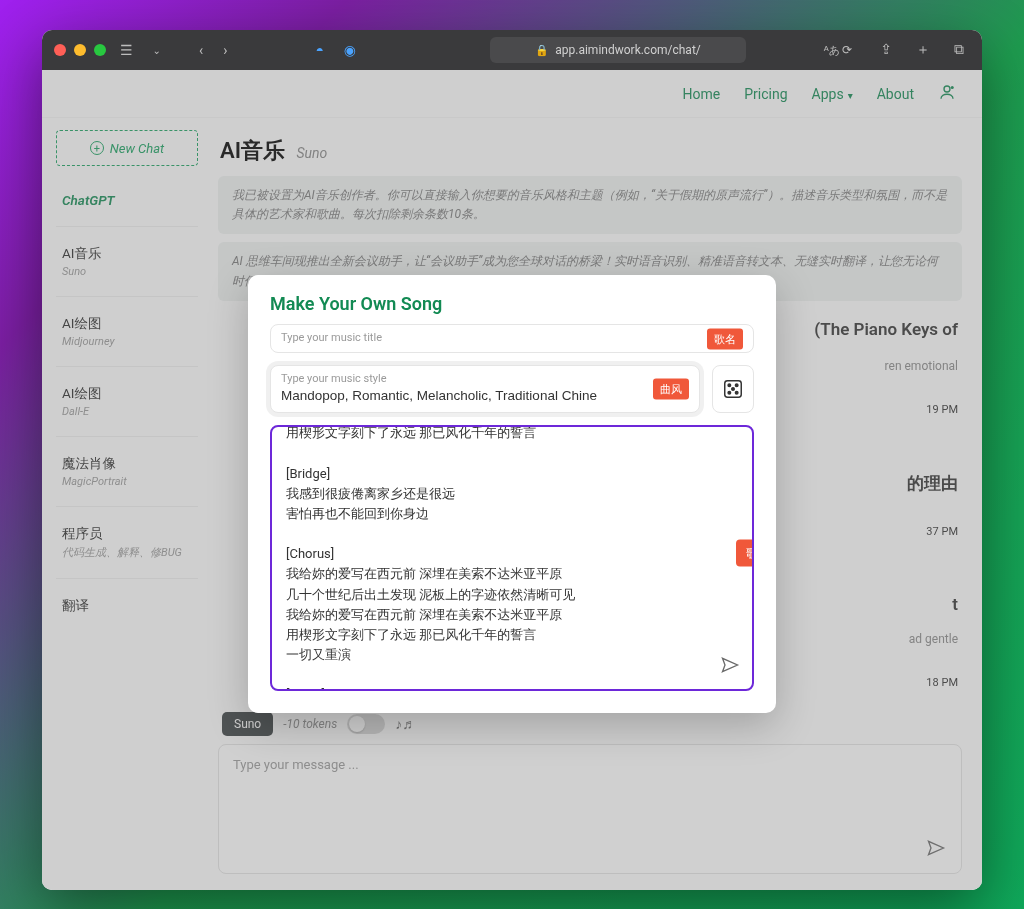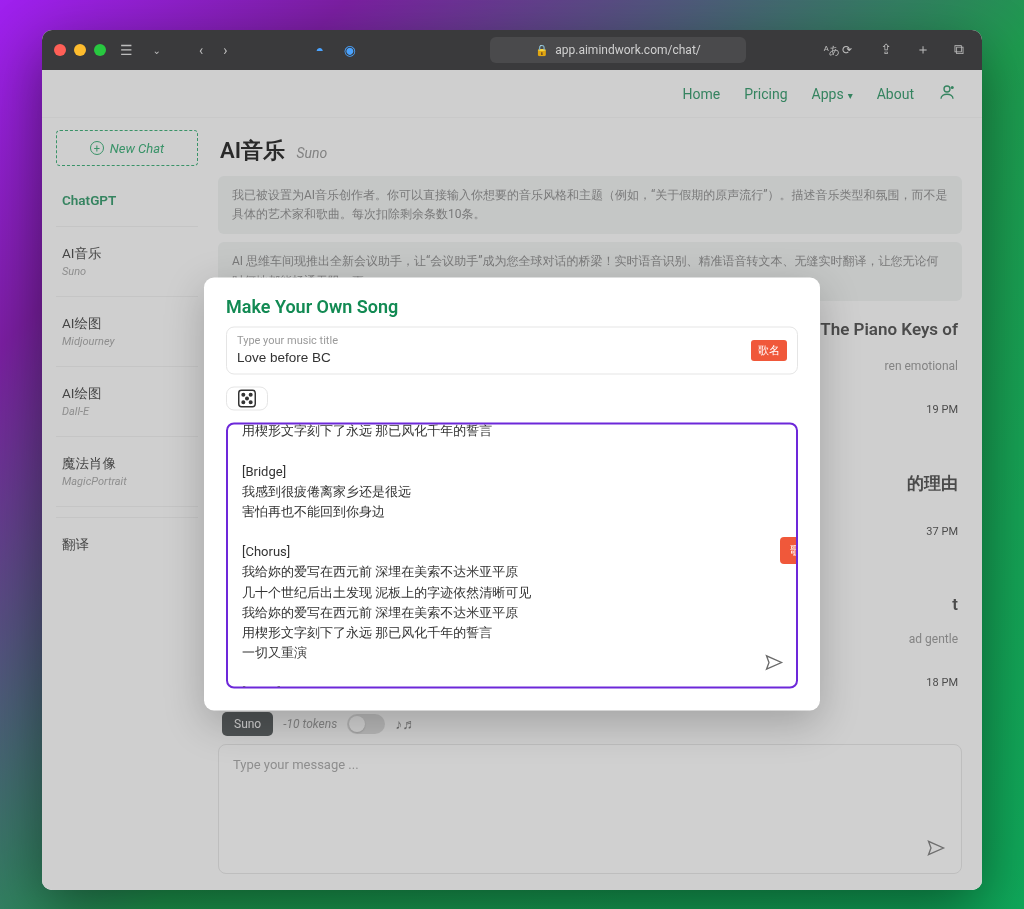--- a/index.html
+++ b/index.html
@@ -53,30 +53,30 @@
   .new-chat-btn {
     border: 1px dashed #18a160; color: #18a160; font-style: italic;
     height: 36px; border-radius: 4px; display: flex; align-items: center; justify-content: center;
     gap: 6px; font-size: 13px; margin-bottom: 10px;
   }
   .new-chat-btn .plus { width: 14px; height: 14px; border: 1px solid #18a160; border-radius: 50%;
     display: inline-flex; align-items: center; justify-content: center; font-style: normal; font-size: 11px; line-height: 1; }
   .sidebar-item { padding: 10px 6px; border-radius: 4px; cursor: pointer; }
   .sidebar-item.active { color: #128a53; font-weight: 600; }
   .sidebar-item .title { font-size: 13.5px; color: #2b2b2b; }
-  .sidebar-item.active .title { color: #128a53; }
+  .sidebar-item.active .title { color: #128a53; font-style: italic; }
   .sidebar-item .sub { font-size: 11px; color: #9a9a9a; margin-top: 2px; font-style: italic; }
   .sidebar hr { border: none; border-top: 1px solid #eee; margin: 2px 0; }
 
   .main { flex: 1; padding: 12px 20px 16px 6px; display: flex; flex-direction: column; overflow: hidden; }
   .page-title { font-size: 22px; font-weight: 600; margin: 6px 0 10px 2px; }
   .page-title .sub { font-size: 14px; color: #888; font-style: italic; font-weight: 400; margin-left: 6px; }
   .notice {
     background: #eef1f0; color: #7a7a7a; font-size: 12px; padding: 10px 14px; border-radius: 6px;
-    margin-bottom: 8px; line-height: 1.6; 
+    margin-bottom: 8px; line-height: 1.6; font-style: italic;
   }
   .conv { flex: 1; overflow: hidden; }
   .conv-line { font-size: 14px; color: #333; margin: 18px 0 4px; }
   .conv-line.dim { color: #8a8a8a; font-size: 12px; }
   .conv-title { font-size: 17px; font-weight: 600; margin-top: 10px; }
   .ts { font-size: 11px; color: #9a9a9a; margin-top: 30px; }
 
   .composer-wrap { margin-top: 6px; }
   .pill-row { display: flex; align-items: center; gap: 10px; padding: 4px 4px 8px; }
   .pill { background: #3a3f41; color: #fff; font-size: 12px; padding: 5px 12px; border-radius: 5px; }
@@ -96,21 +96,21 @@
   }
 
   
   .shade {
     position: absolute; inset: 40px 0 0 0; background: rgba(120,120,120,0.35);
   }
 
   
   .modal {
     position: absolute; left: 50%; top: 54%; transform: translate(-50%, -50%);
-    width: 616px; background: #fff; border-radius: 10px; padding: 18px 22px 22px;
+    width: 528px; background: #fff; border-radius: 10px; padding: 18px 22px 22px;
     box-shadow: 0 12px 40px rgba(0,0,0,0.22);
   }
   .modal-title { color: #128a53; font-weight: 600; font-size: 18px; margin-bottom: 10px; }
   .field {
     position: relative; border: 1px solid #e5e5e5; border-radius: 8px; padding: 6px 10px 8px;
     margin-bottom: 12px; background: #fff;
   }
   .field.focused { box-shadow: 0 0 0 4px rgba(0,0,0,0.06); }
   .field .lbl { font-size: 11px; color: #9a9a9a; }
   .field input {
@@ -220,20 +220,24 @@
         <div class="sidebar-item">
           <div class="title">AI绘图</div>
           <div class="sub">Dall-E</div>
         </div>
         <hr>
         <div class="sidebar-item">
           <div class="title">魔法肖像</div>
           <div class="sub">MagicPortrait</div>
         </div>
         <hr>
+        <div class="sidebar-item">
+          <div class="title">程序员</div>
+          <div class="sub">代码生成、解释、修BUG</div>
+        </div>
         <hr>
         <div class="sidebar-item">
           <div class="title">翻译</div>
         </div>
       </div>
 
       <div class="main">
         <div class="page-title">
           <span>AI音乐</span>
           <span class="sub">Suno</span>
@@ -274,25 +278,29 @@
     </div>
   </div>
 
   <div class="shade"></div>
 
   <div class="modal">
     <div class="modal-title">Make Your Own Song</div>
 
     <div class="field">
       <div class="lbl">Type your music title</div>
-      <input type="text" value="Love before BC" style="">
       <span class="badge">歌名</span>
     </div>
 
     <div class="style-row">
+      <div class="field focused">
+        <div class="lbl">Type your music style</div>
+        <input type="text" value="Mandopop, Romantic, Melancholic, Traditional Chine" style="">
+        <span class="badge">曲风</span>
+      </div>
       <div class="dice-btn">
         <svg class="dice-svg" viewBox="0 0 24 24">
           <rect x="3" y="3" width="18" height="18" rx="3"></rect>
           <circle cx="8" cy="8" r="1.4" fill="#333"></circle>
           <circle cx="16" cy="8" r="1.4" fill="#333"></circle>
           <circle cx="12" cy="12" r="1.4" fill="#333"></circle>
           <circle cx="8" cy="16" r="1.4" fill="#333"></circle>
           <circle cx="16" cy="16" r="1.4" fill="#333"></circle>
         </svg>
       </div>

